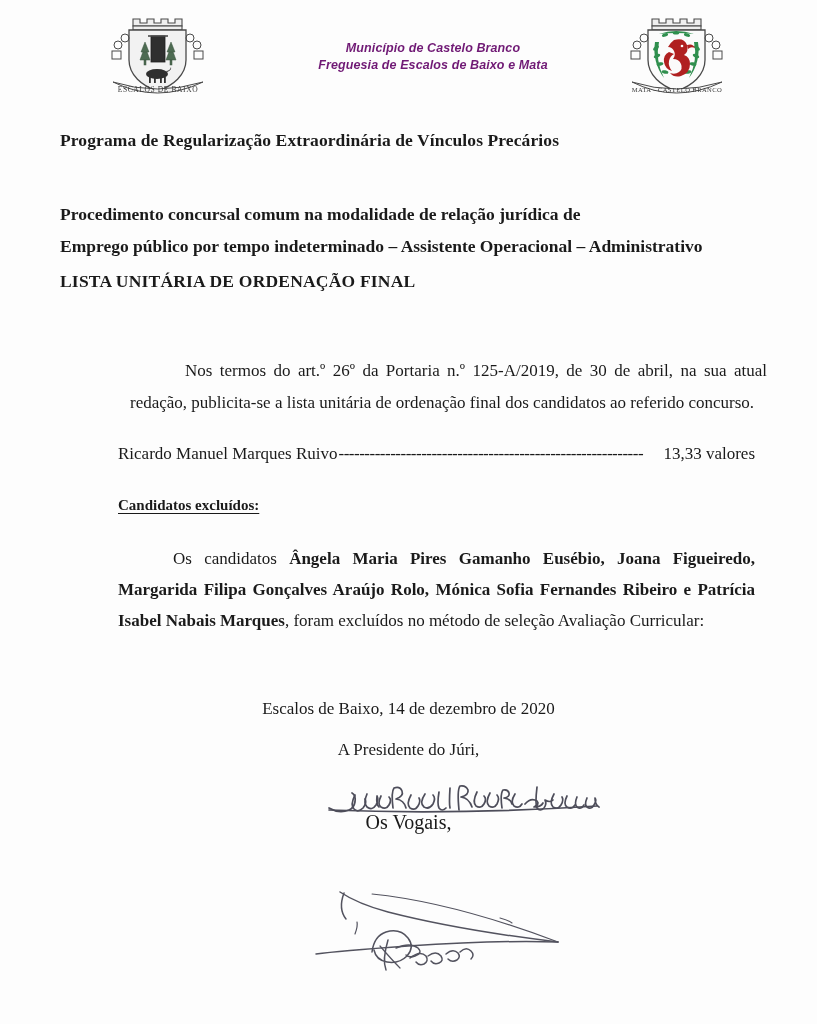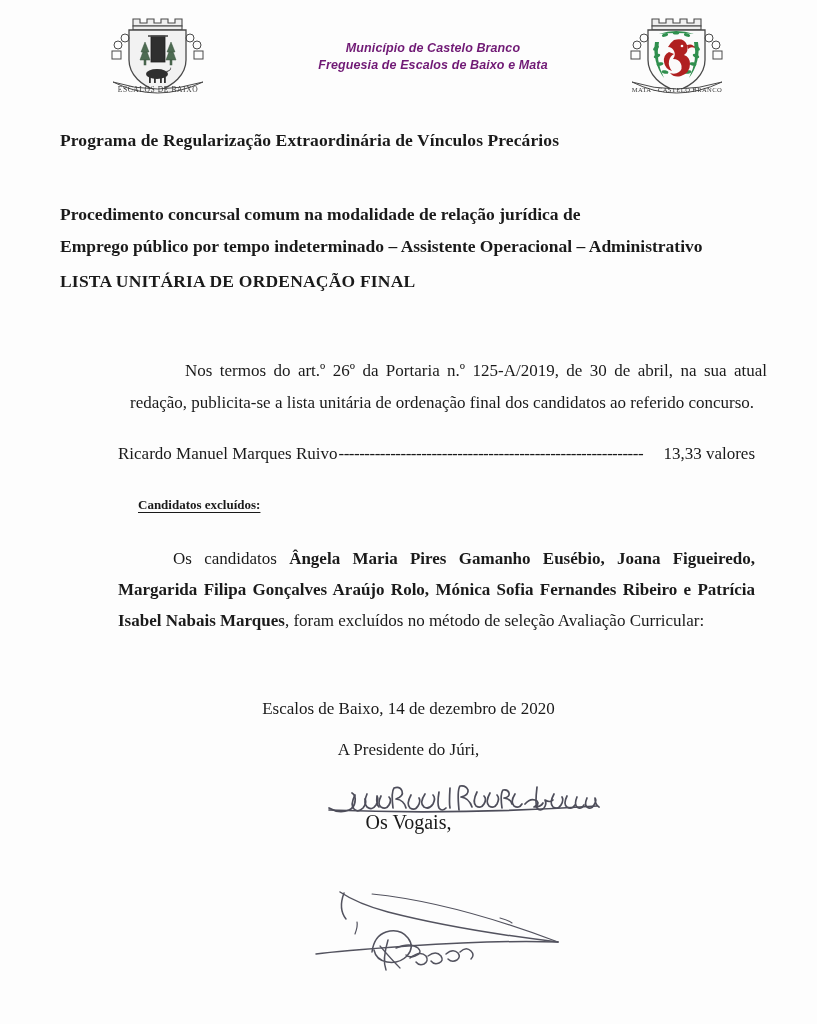--- a/index.html
+++ b/index.html
@@ -104,25 +104,24 @@
     overflow: hidden;
     margin: 0 1px;
     letter-spacing: -0.5px;
     font-size: 17px;
   }
 
   .excluded-heading {
     position: absolute;
     left: 118px;
     top: 497px;
-    font-size: 13px;
+    font-size: 15px;
     font-weight: bold;
     text-decoration: underline;
     text-underline-offset: 3px;
-    margin-left: 20px;
   }
   .excluded-par {
     position: absolute;
     left: 118px;
     top: 543px;
     width: 637px;
     font-size: 17px;
     line-height: 31px;
     text-align: justify;
     text-indent: 55px;

